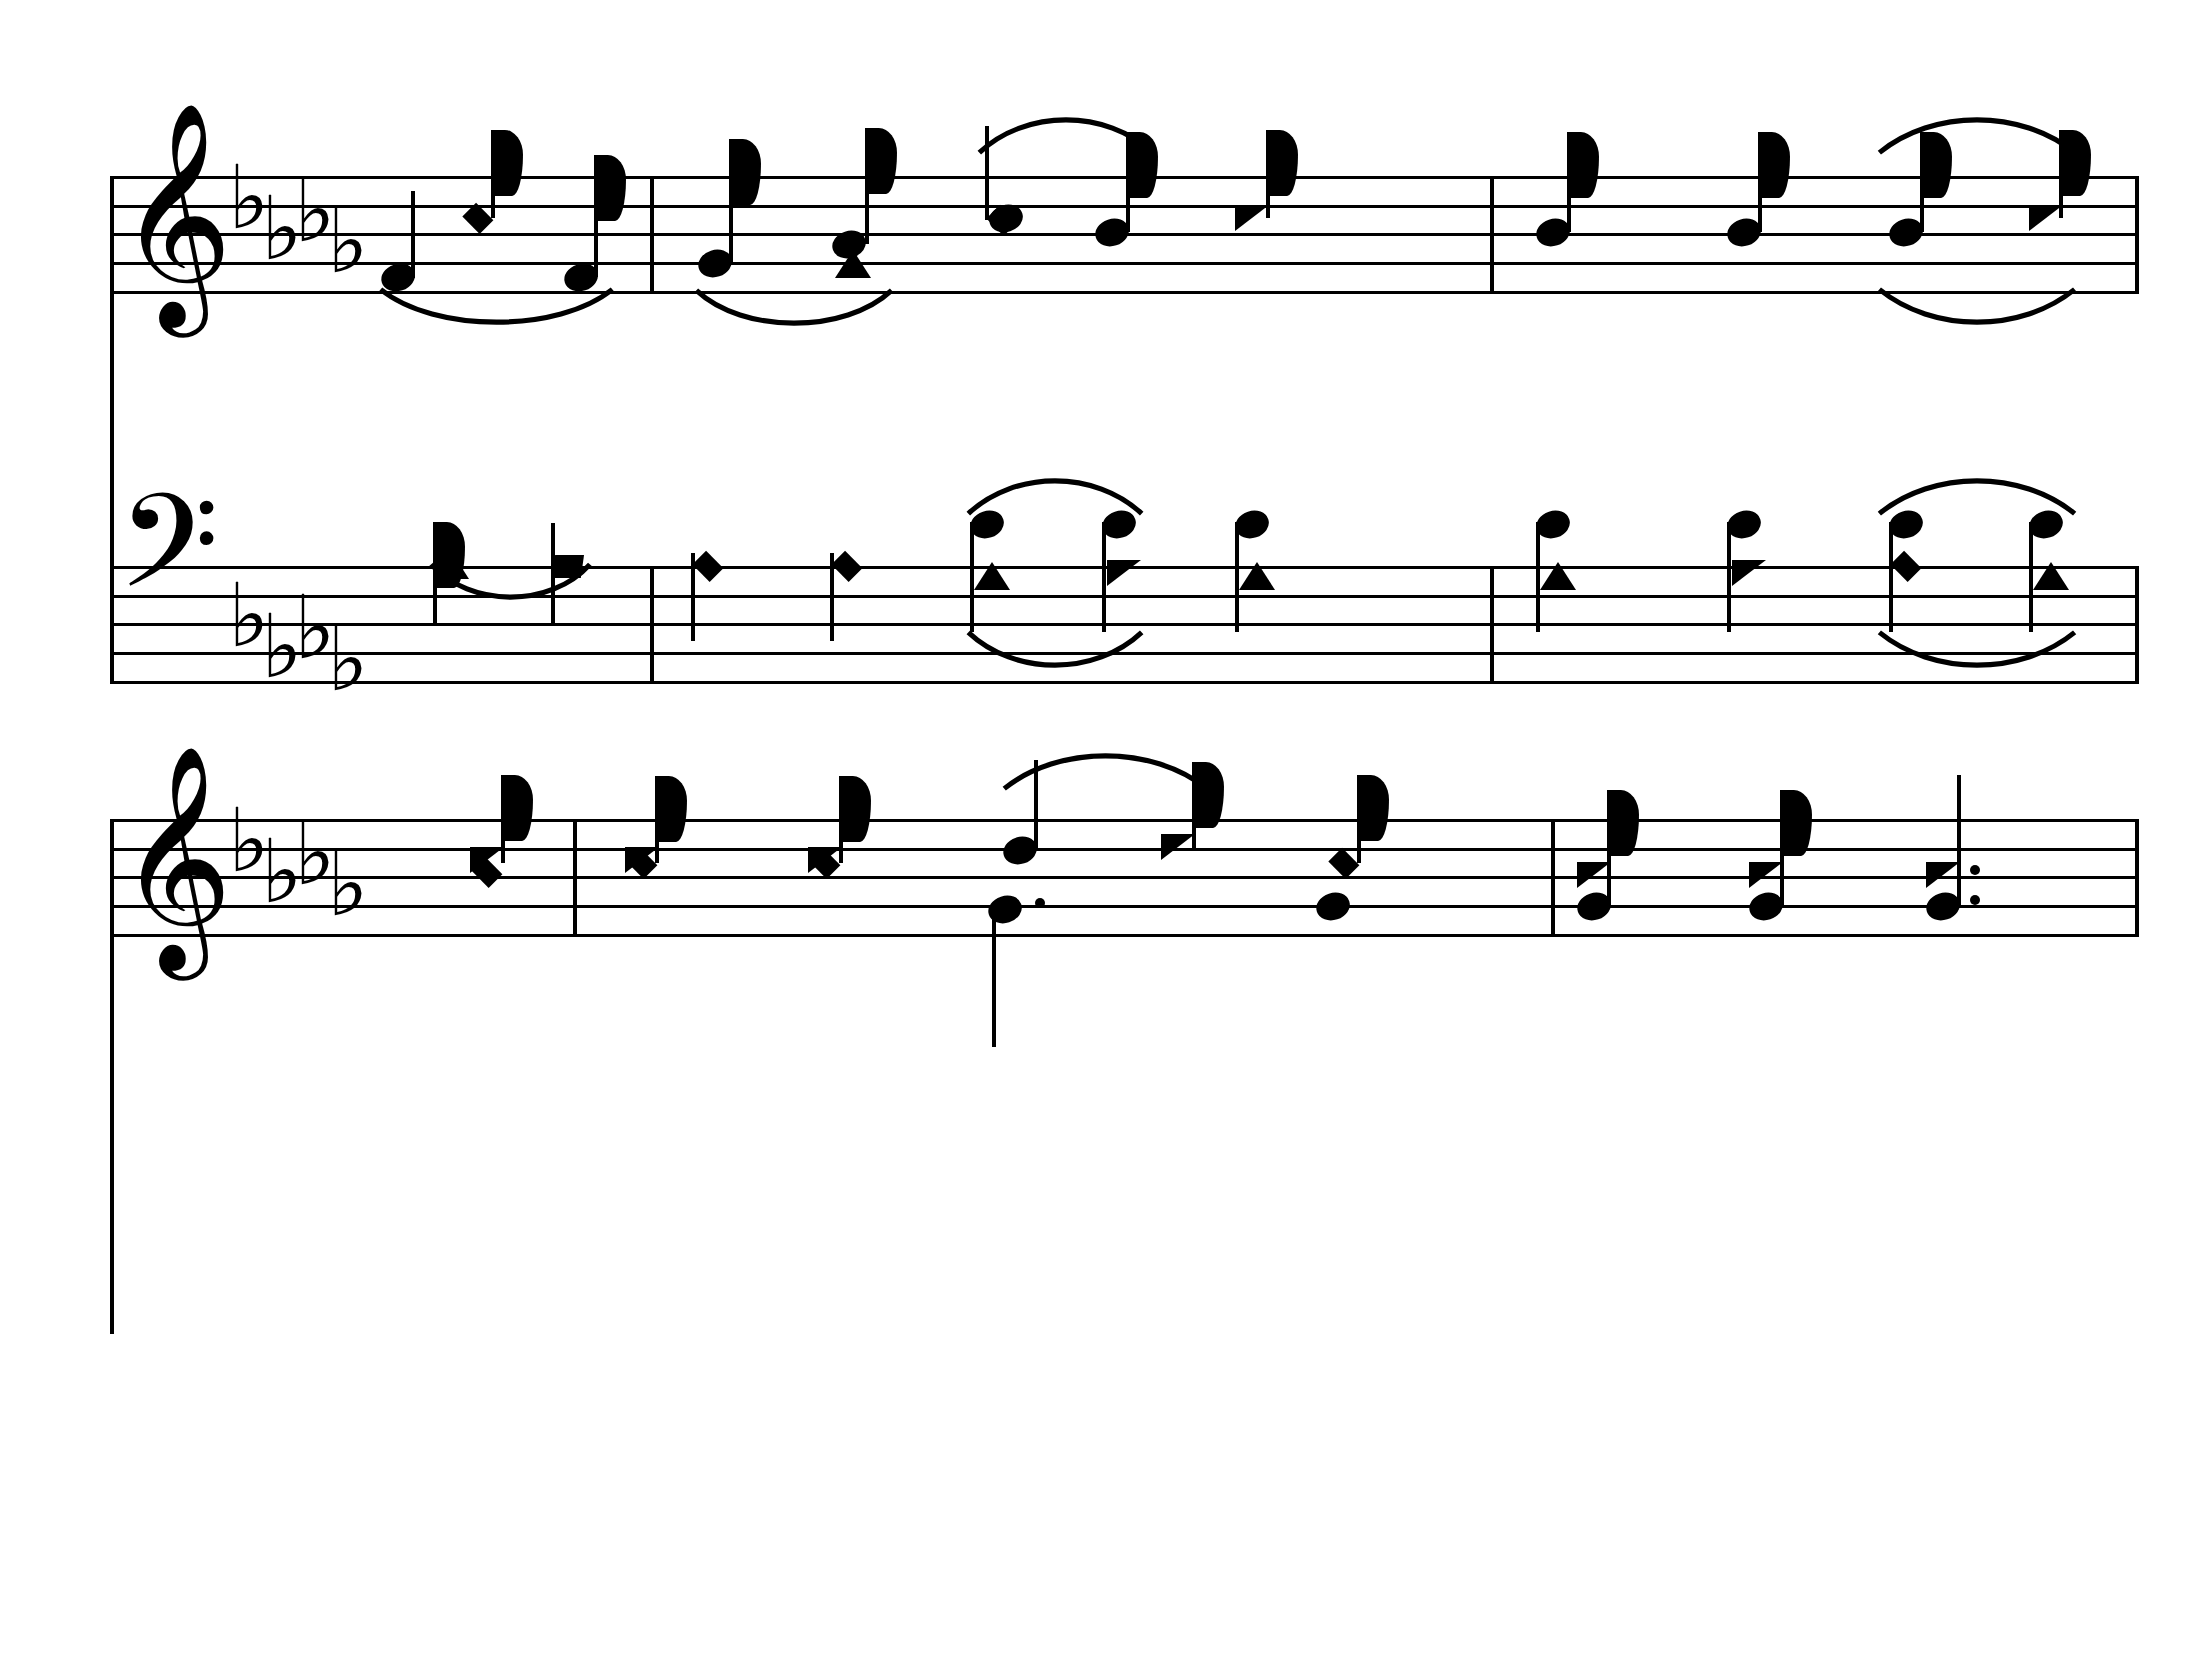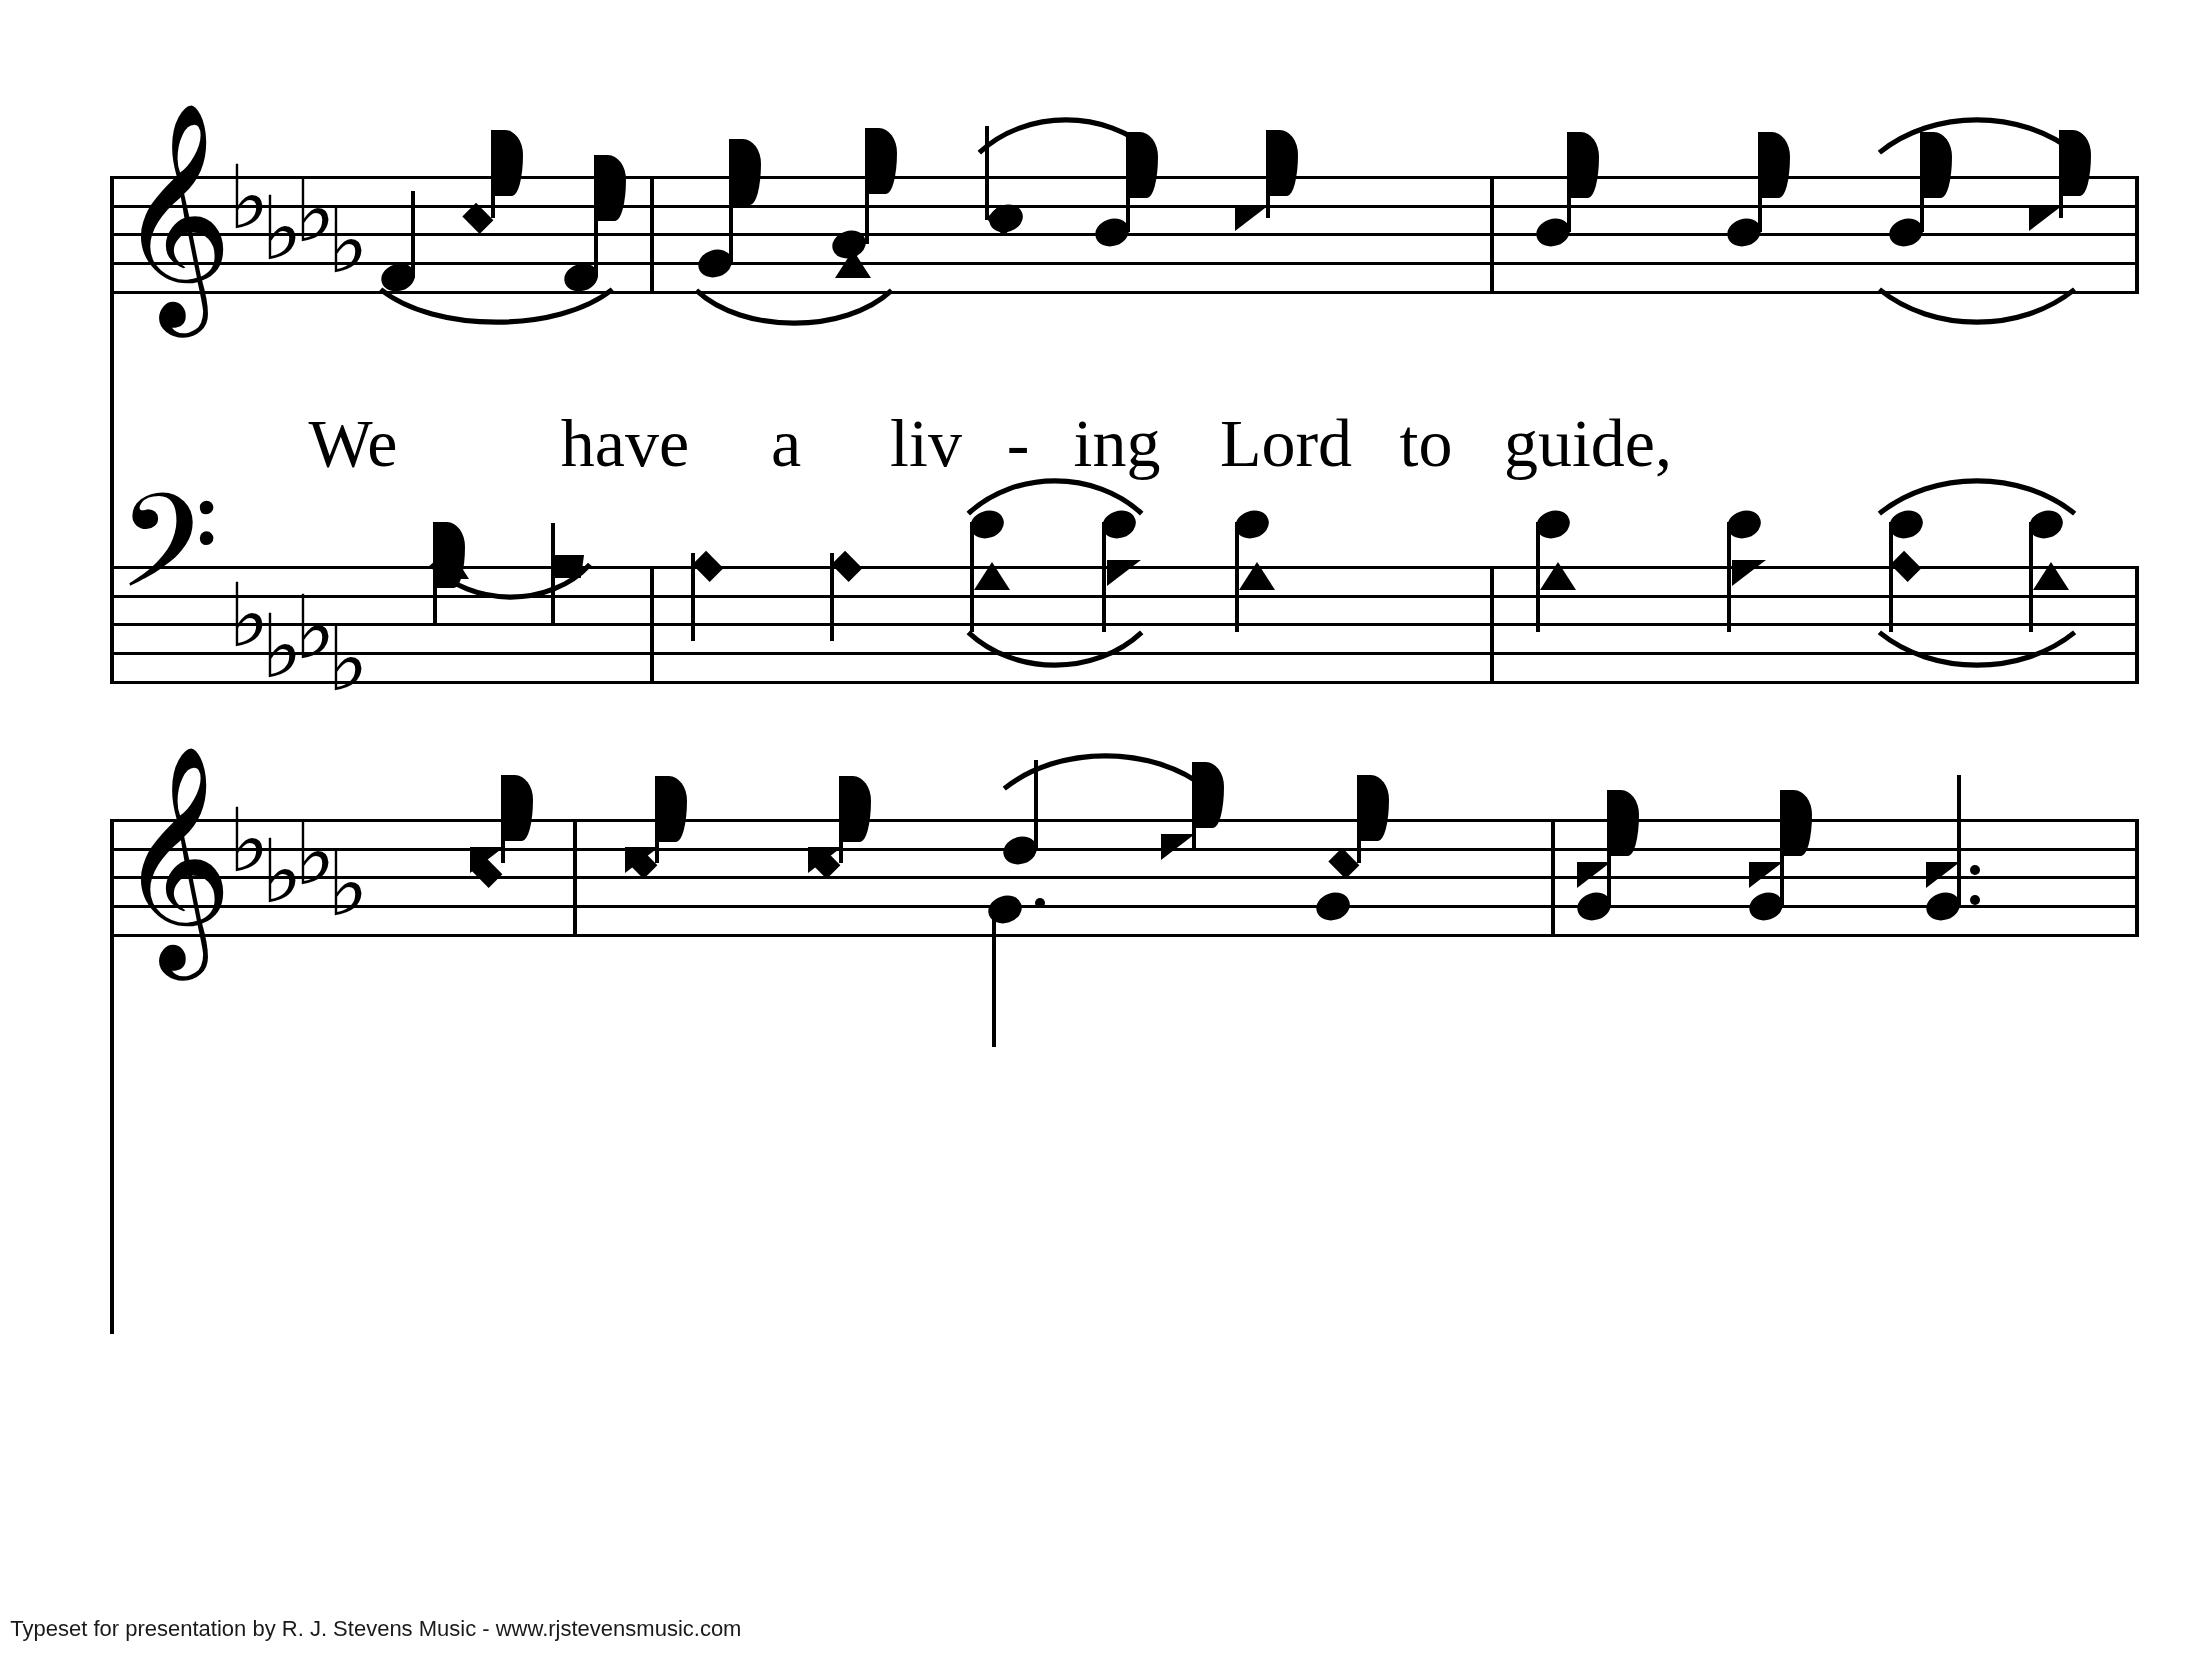--- a/index.html
+++ b/index.html
@@ -277,31 +277,20 @@
           <path d="M6 64 C 80 4, 200 4, 274 64" fill="none" stroke="#000" stroke-width="7"></path>
         </svg>
       </div>
       <div class="slur" style="left:1764px; top:109px;">
         <svg width="206" height="51" viewBox="0 0 280 70">
           <path d="M6 6 C 80 66, 200 66, 274 6" fill="none" stroke="#000" stroke-width="7"></path>
         </svg>
       </div>
     </div>
 
-    <div class="lyric-line" style="top:294px;">
-      <span class="lyric" style="left:243px;">We</span>
-      <span class="lyric" style="left:515px;">have</span>
-      <span class="lyric" style="left:676px;">a</span>
-      <span class="lyric" style="left:816px;">liv</span>
-      <span class="lyric" style="left:908px;">-</span>
-      <span class="lyric" style="left:1007px;">ing</span>
-      <span class="lyric" style="left:1176px;">Lord</span>
-      <span class="lyric" style="left:1316px;">to</span>
-      <span class="lyric" style="left:1478px;">guide,</span>
-    </div>
 
     <div class="staff" style="top:456px;">
       <div class="line l1"></div>
       <div class="line l2"></div>
       <div class="line l3"></div>
       <div class="line l4"></div>
       <div class="line l5"></div>
 
       <div class="clef bass" style="left:7.4px; top:-88px;">𝄢</div>
 
@@ -445,16 +434,15 @@
 
       <div class="nh round" style="left:1816px; top:74px;"></div>
       <div class="nh fa" style="left:1816px; top:43px;"></div>
       <div class="stem" style="left:1847px; top:-44px; height:131px;"></div>
       <div class="dot" style="left:1860px; top:46px;"></div>
       <div class="dot" style="left:1860px; top:76px;"></div>
     </div>
 
   </div>
 
-  <div id="footer">Typeset for presentation by R. J. Stevens Music  -  www.rjstevensmusic.com</div>
 
 </div>
 
 
 </body></html>

